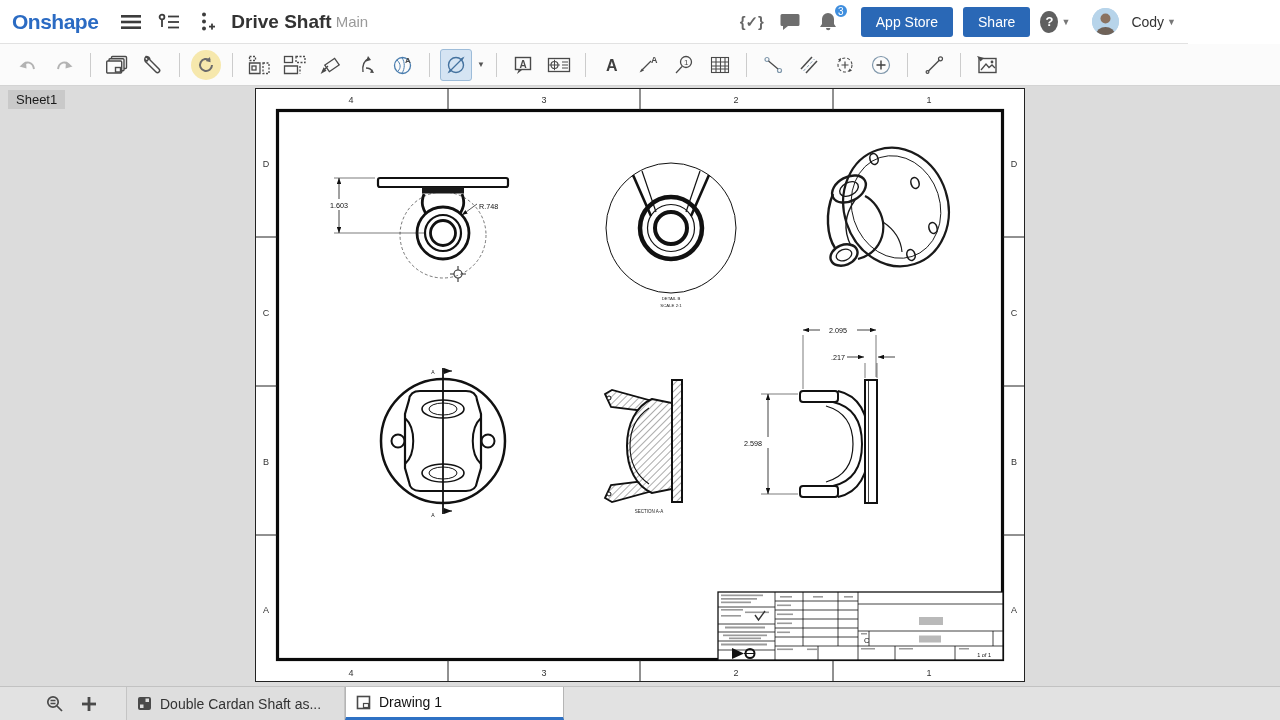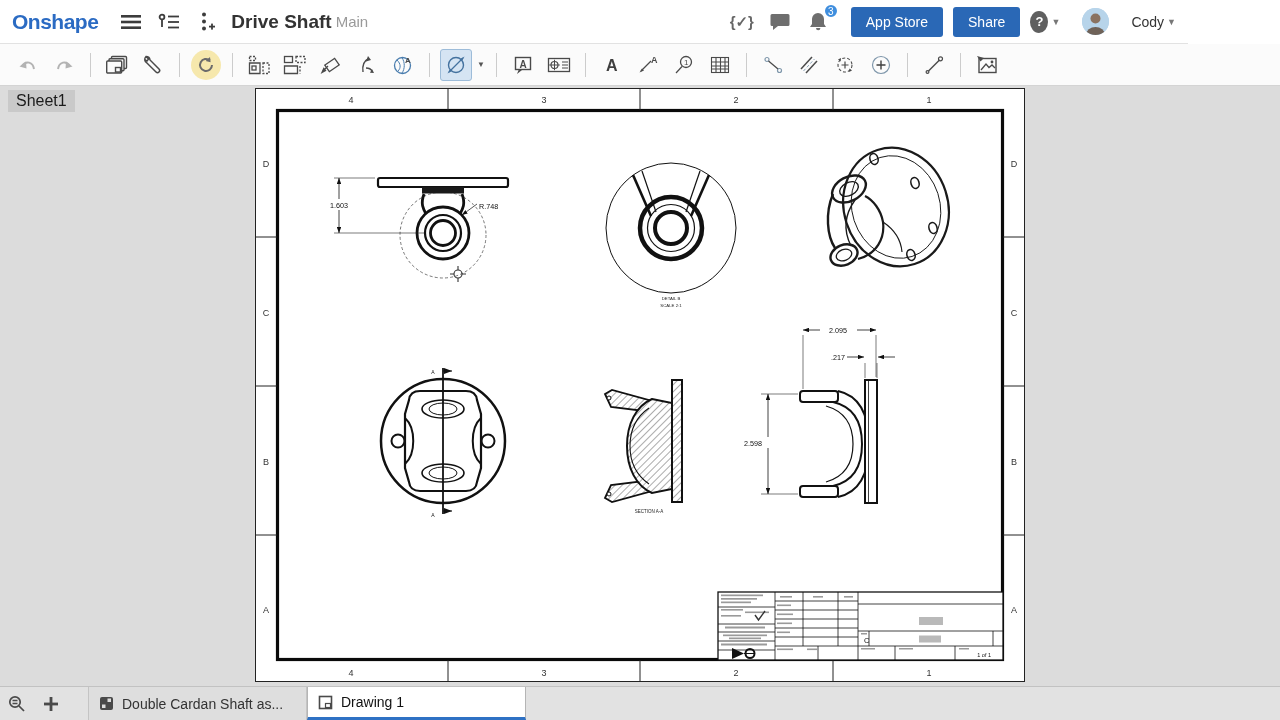--- a/index.html
+++ b/index.html
@@ -12,38 +12,38 @@
   .doc-title { font-size:19px; font-weight:bold; color:#333; margin-left:1px; }
   .workspace { font-size:15px; color:#9a9a9a; margin-left:4px; }
   .hspacer { flex:1; }
   .fs-glyph { font-size:15px; font-weight:bold; color:#666; }
   .bell-wrap { position:relative; }
   .badge { position:absolute; top:-4px; right:-6px; min-width:16px; height:16px; background:#3f8ede; border:2px solid #fff; border-radius:9px; color:#fff; font-size:10px; line-height:13px; text-align:center; padding:0 3px; }
   .blue-btn { background:#2a68b6; color:#fff; border:none; border-radius:3px; font-size:14px; font-family:"Liberation Sans",sans-serif; padding:7px 15px; margin-left:10px; cursor:pointer; }
   .help-circle { width:22px; height:22px; border-radius:50%; background:#5f5f5f; color:#fff; font-weight:bold; font-size:13px; display:flex; align-items:center; justify-content:center; }
   .caret { font-size:9px; color:#777; margin-left:3px; }
   .avatar { width:27px; height:27px; border-radius:50%; overflow:hidden; margin-left:14px; background:#b7d4ea; }
-  .user-name { font-size:14px; color:#333; margin-left:22px; }
+  .user-name { font-size:14px; color:#333; margin-left:12px; }
 
   
   .toolbar { position:absolute; left:0; top:44px; width:1280px; height:42px; background:#fbfbfb; border-bottom:1px solid #d4d4d4; display:flex; align-items:center; padding:0 10px; }
   .tbtn { width:32px; height:32px; display:flex; align-items:center; justify-content:center; border-radius:3px; margin:0 2px; cursor:pointer; }
   .tb-div { width:1px; height:24px; background:#ccc; margin:0 8px; }
   .tbtn.selected { background:#d5e4f3; border:1px solid #9dbcd9; }
   .tool-group { display:flex; align-items:center; }
   .dd-caret { width:14px; height:32px; display:flex; align-items:center; justify-content:center; font-size:8px; color:#555; cursor:pointer; }
   .upd-bg { width:30px; height:30px; border-radius:50%; background:#f6e8ad; display:flex; align-items:center; justify-content:center; }
 
   
   .canvas { position:absolute; left:0; top:86px; width:1280px; height:600px; background:#dcdcdc; }
-  .sheet-chip { position:absolute; left:8px; top:4px; background:#c9c9c9; color:#1a1a1a; font-size:16px; padding:2px 8px; }
+  .sheet-chip { position:absolute; left:8px; top:4px; background:#c9c9c9; color:#1a1a1a; font-size:13px; padding:2px 8px; }
   .sheet-svg { position:absolute; left:255px; top:2px; }
 
   
-  .tabbar { position:absolute; left:0; top:686px; width:1280px; height:34px; background:#e2e2e2; border-top:1px solid #c2c2c2; display:flex; align-items:center; }
+  .tabbar { position:absolute; left:0; top:686px; width:1280px; height:34px; background:#e2e2e2; border-top:1px solid #c2c2c2; display:flex; align-items:center;padding-left:38px; }
   .tb-icon { width:34px; height:33px; display:flex; align-items:center; justify-content:center; cursor:pointer; }
   .tab { height:33px; width:219px; display:flex; align-items:center; padding:0 10px; border-right:1px solid #c4c4c4; background:#dedede; cursor:pointer; }
   .tab:first-of-type { border-left:1px solid #c4c4c4; }
   .tab.active { background:#fff; border-left:1px solid #b5b5b5; border-right:1px solid #b5b5b5; border-bottom:3px solid #2e71c4; }
   .tab-label { font-size:14px; color:#333; margin-left:8px; white-space:nowrap; overflow:hidden; }
   .tab.active .tab-label { color:#111; }
 
   svg text { font-family:"Liberation Sans", sans-serif; }
 </style>
 </head>

